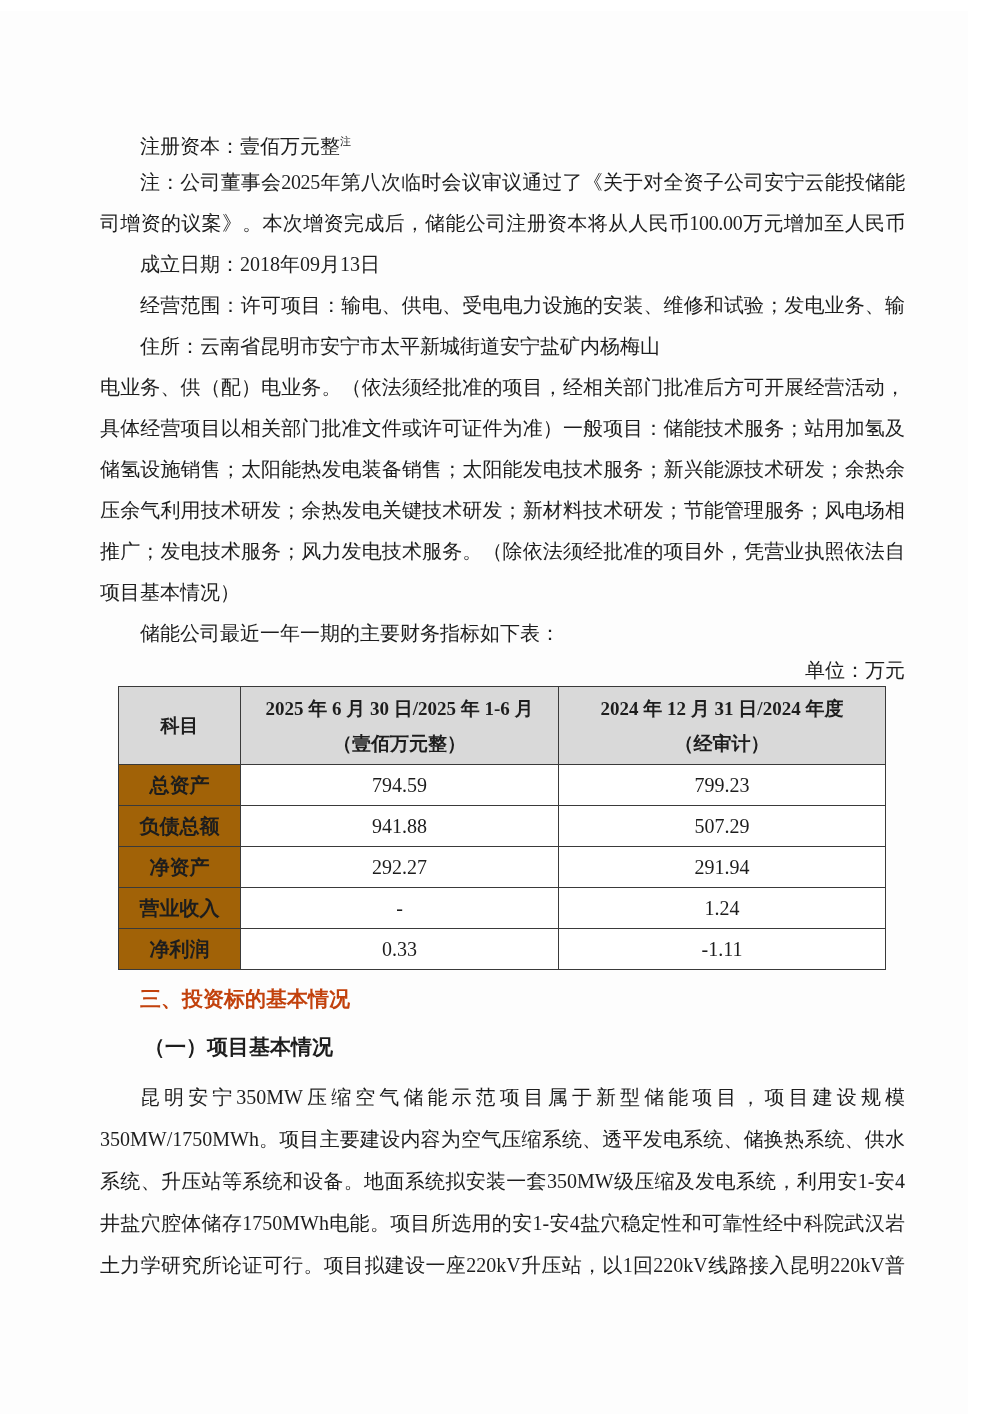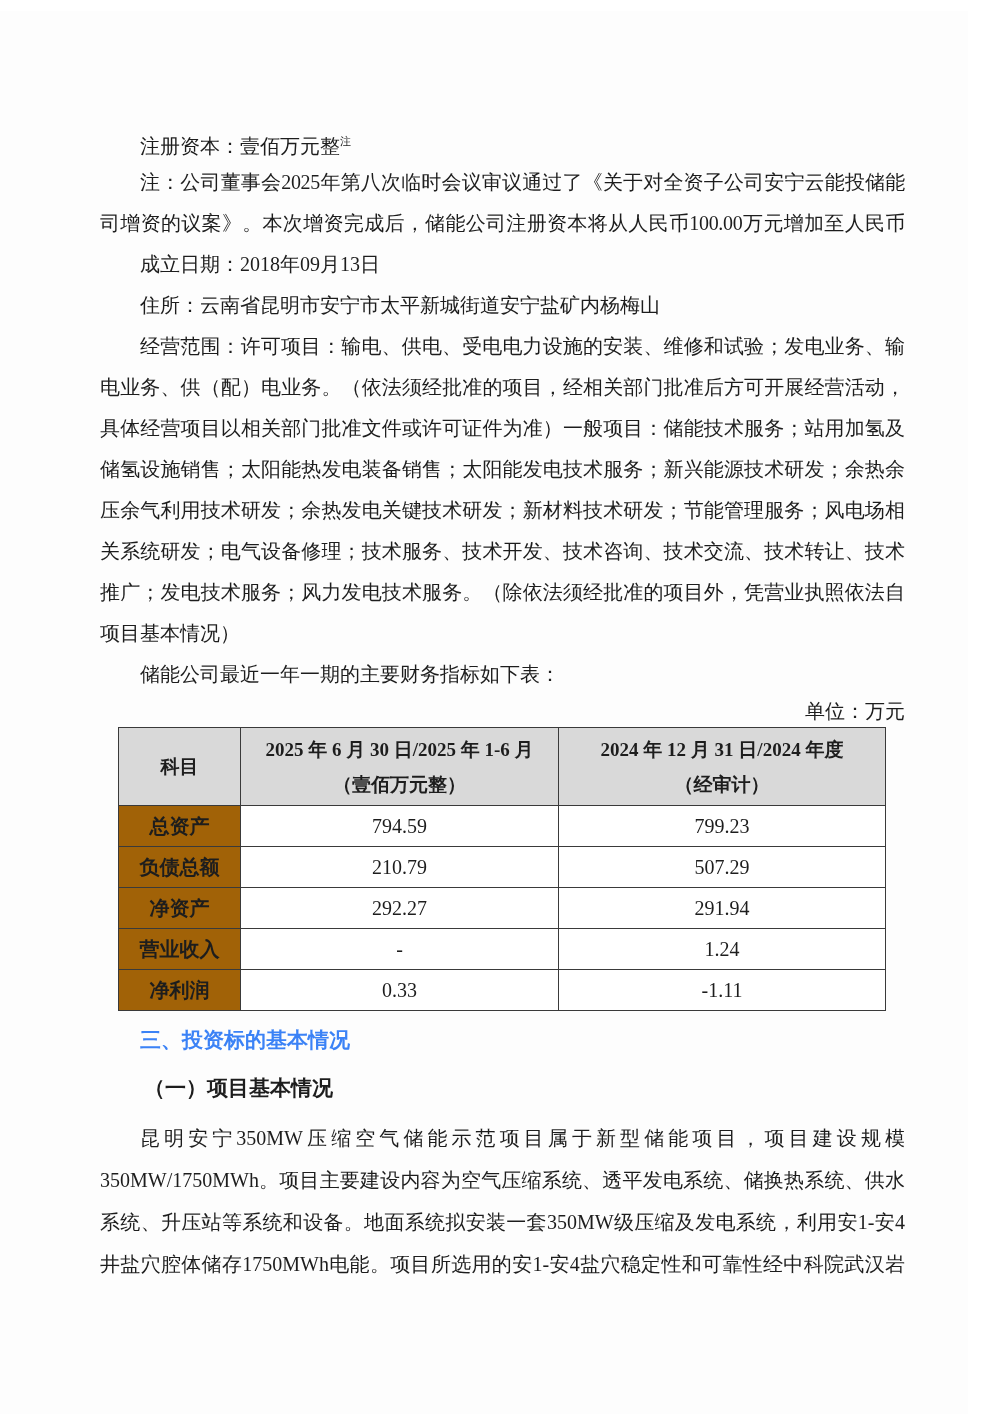--- a/index.html
+++ b/index.html
@@ -79,21 +79,21 @@
   .col-item  { width:122px; }
   .col-2025  { width:318px; }
   .col-2024  { width:327px; }
   .h-main {
     font-family:"Liberation Sans","DejaVu Sans",sans-serif;
     font-weight:bold;
     font-size:21px;
     line-height:30px;
     margin-top:14px;
     text-indent:40px;
-    color:#3b82f6;
+    color:#c2410c;
   }
   .h-sub {
     font-weight:bold;
     font-size:21px;
     line-height:30px;
     margin-top:18px;
     text-indent:44px;
   }
   .project { margin-top:14px; }
   .project .line { line-height:42px; height:42px; }
@@ -103,28 +103,27 @@
 
 <div class="page">
   <div class="content">
 
     <div class="line indent"><span>注册资本：壹佰万元整</span><sup class="sup-note">注</sup></div>
 
     <div class="line note-line indent fill">注：公司董事会2025年第八次临时会议审议通过了《关于对全资子公司安宁云能投储能科技有限公</div>
     <div class="line note-line fill">司增资的议案》。本次增资完成后，储能公司注册资本将从人民币100.00万元增加至人民币37,300.00万元。</div>
 
     <div class="line indent">成立日期：2018年09月13日</div>
+    <div class="line indent fill">经营范围：许可项目：输电、供电、受电电力设施的安装、维修和试验；发电业务、输</div>
+
     <div class="line indent">住所：云南省昆明市安宁市太平新城街道安宁盐矿内杨梅山</div>
-
-    <div class="line indent fill">经营范围：许可项目：输电、供电、受电电力设施的安装、维修和试验；发电业务、输</div>
     <div class="line fill">电业务、供（配）电业务。（依法须经批准的项目，经相关部门批准后方可开展经营活动，</div>
     <div class="line fill">具体经营项目以相关部门批准文件或许可证件为准）一般项目：储能技术服务；站用加氢及</div>
     <div class="line fill">储氢设施销售；太阳能热发电装备销售；太阳能发电技术服务；新兴能源技术研发；余热余</div>
     <div class="line fill">压余气利用技术研发；余热发电关键技术研发；新材料技术研发；节能管理服务；风电场相</div>
-    <div class="line fill">关系统研发；电气设备修理；技术服务、技术开发、技术咨询、技术交流、技术转让、技术</div>
     <div class="line fill">推广；发电技术服务；风力发电技术服务。（除依法须经批准的项目外，凭营业执照依法自</div>
     <div class="line">项目基本情况）</div>
 
     <div class="line indent">储能公司最近一年一期的主要财务指标如下表：</div>
 
     <div class="unit-line">单位：万元</div>
 
     <table class="fin-table">
       <colgroup>
         <col class="col-item">
@@ -147,21 +146,21 @@
         </tr>
       </thead>
       <tbody>
         <tr>
           <td class="item">总资产</td>
           <td>794.59</td>
           <td>799.23</td>
         </tr>
         <tr>
           <td class="item">负债总额</td>
-          <td>210.79</td>
+          <td>941.88</td>
           <td>507.29</td>
         </tr>
         <tr>
           <td class="item">净资产</td>
           <td>292.27</td>
           <td>291.94</td>
         </tr>
         <tr>
           <td class="item">营业收入</td>
           <td>-</td>
@@ -176,16 +175,17 @@
     </table>
 
     <div class="h-main">三、投资标的基本情况</div>
     <div class="h-sub">（一）项目基本情况</div>
 
     <div class="project">
       <div class="line indent fill">昆明安宁350MW压缩空气储能示范项目属于新型储能项目，项目建设规模</div>
       <div class="line fill">350MW/1750MWh。项目主要建设内容为空气压缩系统、透平发电系统、储换热系统、供水</div>
       <div class="line fill">系统、升压站等系统和设备。地面系统拟安装一套350MW级压缩及发电系统，利用安1-安4</div>
       <div class="line fill">井盐穴腔体储存1750MWh电能。项目所选用的安1-安4盐穴稳定性和可靠性经中科院武汉岩</div>
+      <div class="line fill">土力学研究所论证可行。项目拟建设一座220kV升压站，以1回220kV线路接入昆明220kV普</div>
     </div>
 
   </div>
 </div>
 
 </body></html>

